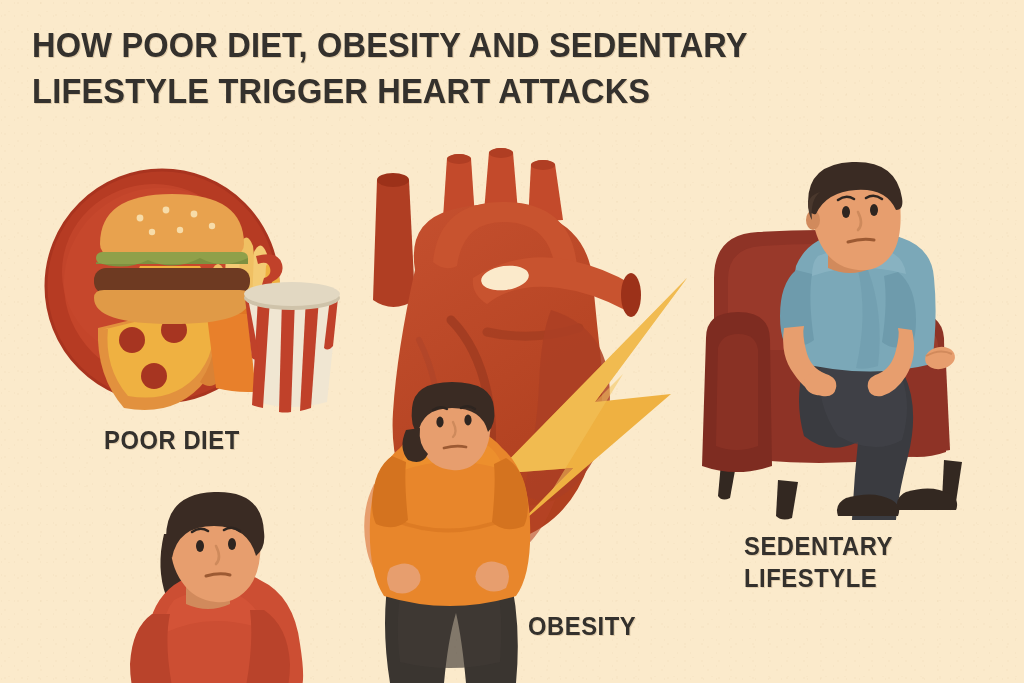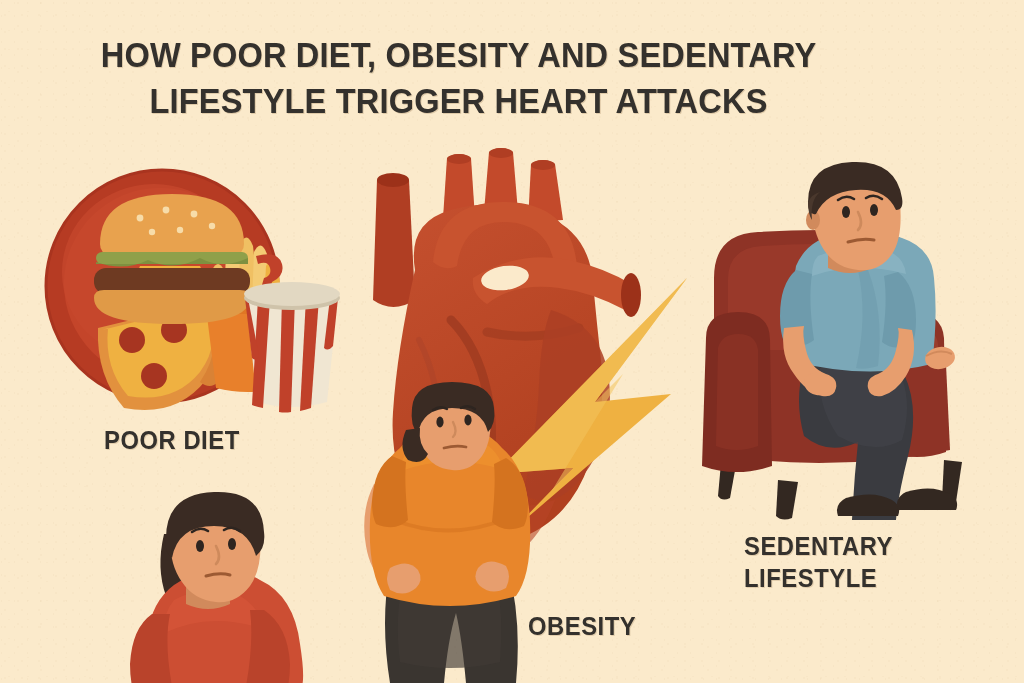--- a/index.html
+++ b/index.html
@@ -22,22 +22,21 @@
     opacity:.5;
     background-image:
       radial-gradient(circle at 11% 23%, rgba(180,140,90,.10) 0 1px, transparent 1px),
       radial-gradient(circle at 47% 61%, rgba(180,140,90,.08) 0 1px, transparent 1px),
       radial-gradient(circle at 79% 14%, rgba(180,140,90,.09) 0 1px, transparent 1px),
       radial-gradient(circle at 29% 87%, rgba(180,140,90,.08) 0 1px, transparent 1px);
     background-size:13px 13px, 19px 19px, 23px 23px, 17px 17px;
   }
   
   #title-block {
-    position:absolute; left:0; top:32px; width:917px;
-    text-align:center;
+    position:absolute; left:0; top:22px; width:917px;
     z-index:40;
   }
   .title-line {
     display:block;
     color:#34312D;
     font-family:"Liberation Sans", sans-serif;
     font-weight:bold;
     font-size:35px;
     letter-spacing:.2px;
     line-height:46px;

